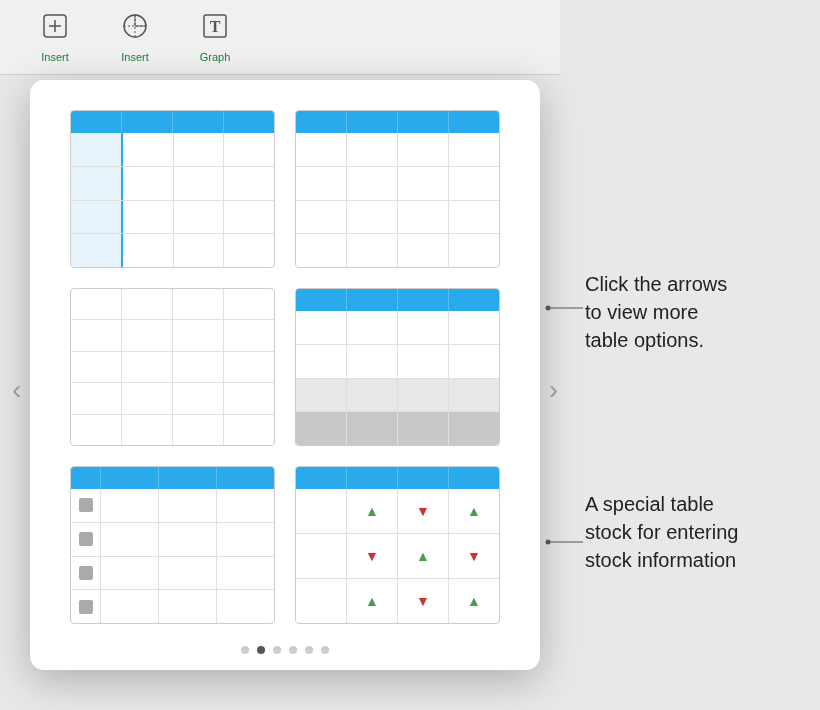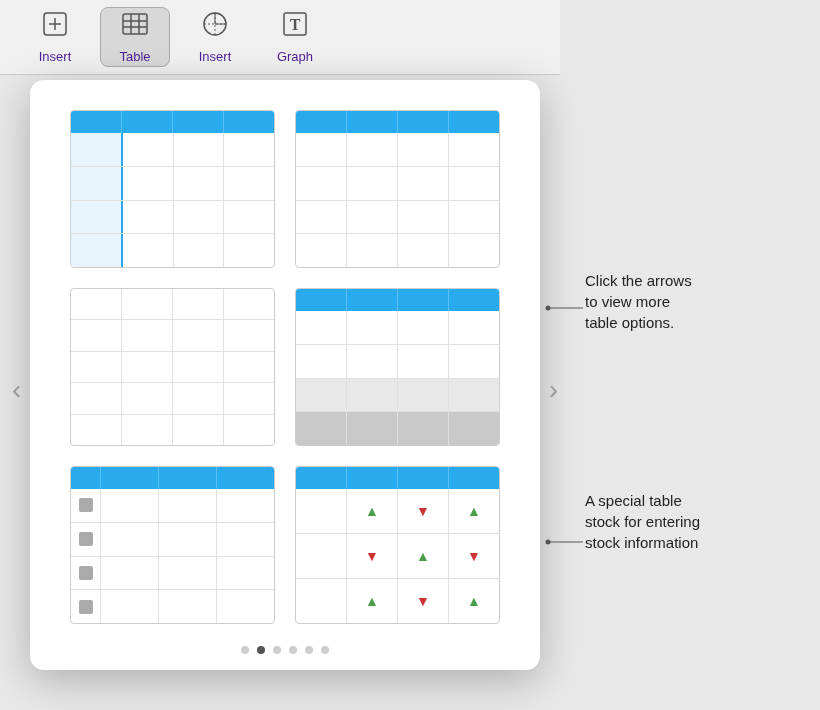--- a/index.html
+++ b/index.html
@@ -46,22 +46,22 @@
       background: #d8d8d8;
       border: 1.5px solid #aaa;
     }
 
     .toolbar-btn .icon {
       font-size: 26px;
       color: #333;
     }
 
     .toolbar-btn .label {
-      font-size: 13px;
-      color: #4c1d95;
+      font-size: 11px;
+      color: #15803d;
     }
 
     
     .popup {
       position: absolute;
       top: 80px;
       left: 30px;
       width: 510px;
       height: 590px;
       background: white;
@@ -212,21 +212,21 @@
       width: 8px;
       height: 8px;
       border-radius: 50%;
       background: #ccc;
     }
     .dot.active { background: #555; }
 
     
     .callout {
       position: absolute;
-      font-size: 15px;
+      font-size: 20px;
       color: #222;
       line-height: 1.4;
     }
 
     
     .annotation1 {
       top: 270px;
       left: 585px;
       width: 200px;
     }
@@ -246,32 +246,20 @@
     <span class="icon">
       <svg width="28" height="28" viewBox="0 0 28 28" fill="none">
         <rect x="3" y="3" width="22" height="22" rx="3" stroke="#555" stroke-width="1.5" fill="none"></rect>
         <line x1="14" y1="8" x2="14" y2="20" stroke="#555" stroke-width="1.5"></line>
         <line x1="8" y1="14" x2="20" y2="14" stroke="#555" stroke-width="1.5"></line>
       </svg>
     </span>
     <span class="label">Insert</span>
   </button>
 
-  <button class="toolbar-btn active">
-    <span class="icon">
-      <svg width="28" height="28" viewBox="0 0 28 28" fill="none">
-        <rect x="2" y="4" width="24" height="20" rx="2" stroke="#555" stroke-width="1.5" fill="none"></rect>
-        <line x1="2" y1="11" x2="26" y2="11" stroke="#555" stroke-width="1.5"></line>
-        <line x1="2" y1="17" x2="26" y2="17" stroke="#555" stroke-width="1.5"></line>
-        <line x1="10" y1="4" x2="10" y2="24" stroke="#555" stroke-width="1.5"></line>
-        <line x1="18" y1="4" x2="18" y2="24" stroke="#555" stroke-width="1.5"></line>
-      </svg>
-    </span>
-    <span class="label">Table</span>
-  </button>
 
   <button class="toolbar-btn">
     <span class="icon">
       <svg width="28" height="28" viewBox="0 0 28 28" fill="none">
         <circle cx="14" cy="14" r="11" stroke="#555" stroke-width="1.5" fill="none"></circle>
         <path d="M14 14 L14 3 A11 11 0 0 1 25 14 Z" fill="none" stroke="#555" stroke-width="1"></path>
         <line x1="3" y1="14" x2="25" y2="14" stroke="#555" stroke-width="1" stroke-dasharray="2,2"></line>
         <line x1="14" y1="3" x2="14" y2="25" stroke="#555" stroke-width="1" stroke-dasharray="2,2"></line>
       </svg>
     </span>

